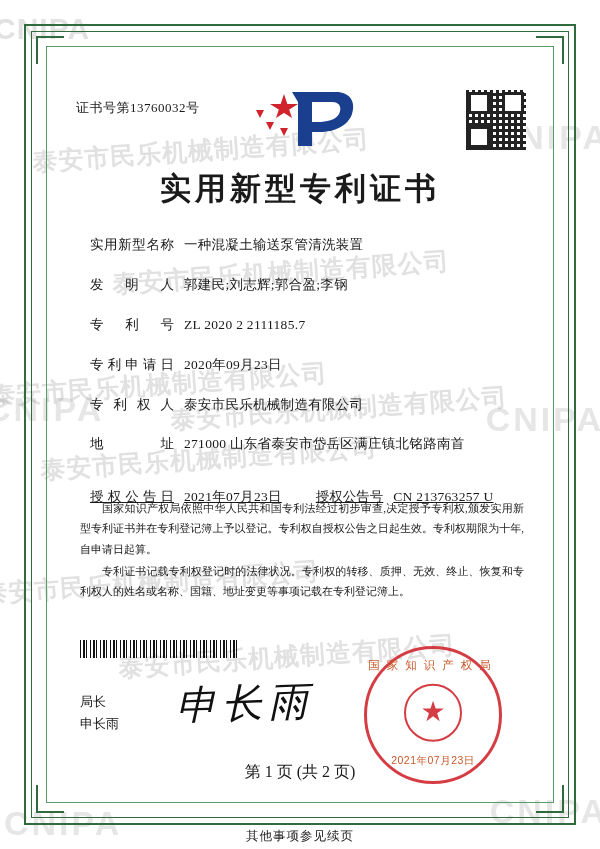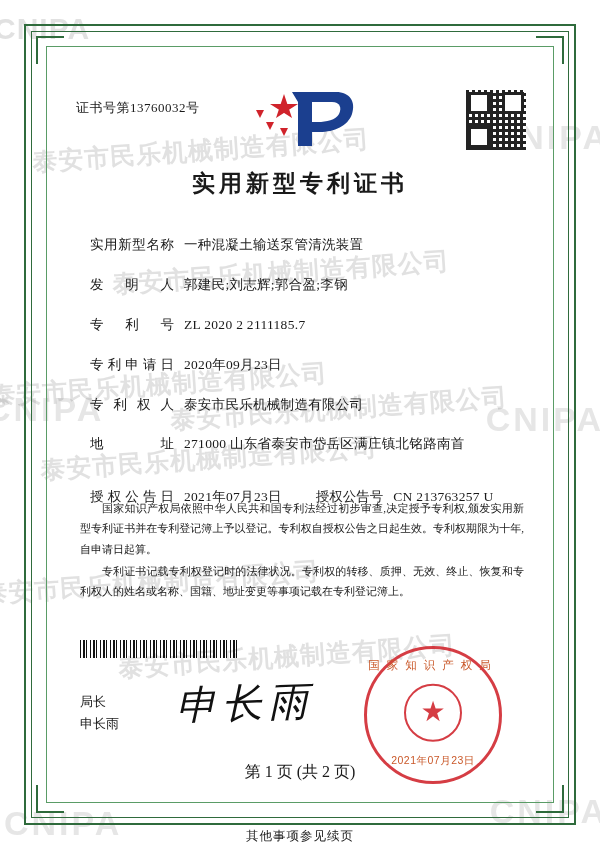--- a/index.html
+++ b/index.html
@@ -124,21 +124,21 @@
     transform: translateX(-50%);
     top: 42px;
     width: 120px; height: 62px;
   }
 
   .title {
     position: absolute;
     left: 0; right: 0;
     top: 122px;
     text-align: center;
-    font-size: 23px;
+    font-size: 31px;
     font-weight: bold;
     letter-spacing: 4px;
     font-family: "Liberation Serif", serif;
   }
 
   .fields {
     position: absolute;
     left: 44px; right: 30px;
     top: 190px;
   }
@@ -349,21 +349,21 @@
     <div class="field-row" style="margin-top:13px;">
       <span class="field-label spread">专 利 权 人</span>
       <span class="field-value">泰安市民乐机械制造有限公司</span>
     </div>
 
     <div class="field-row">
       <span class="field-label spread">地 址</span>
       <span class="field-value">271000 山东省泰安市岱岳区满庄镇北铭路南首</span>
     </div>
 
-    <div class="field-row two-col" style="margin-top:34px;">
+    <div class="field-row two-col" style="margin-top:34px;text-decoration:underline;">
       <span class="field-label spread">授权公告日</span>
       <span class="field-value">2021年07月23日</span>
       <span class="second">
         <span class="field-label">授权公告号</span>
         <span class="field-value">CN 213763257 U</span>
       </span>
     </div>
 
   </div>
 

